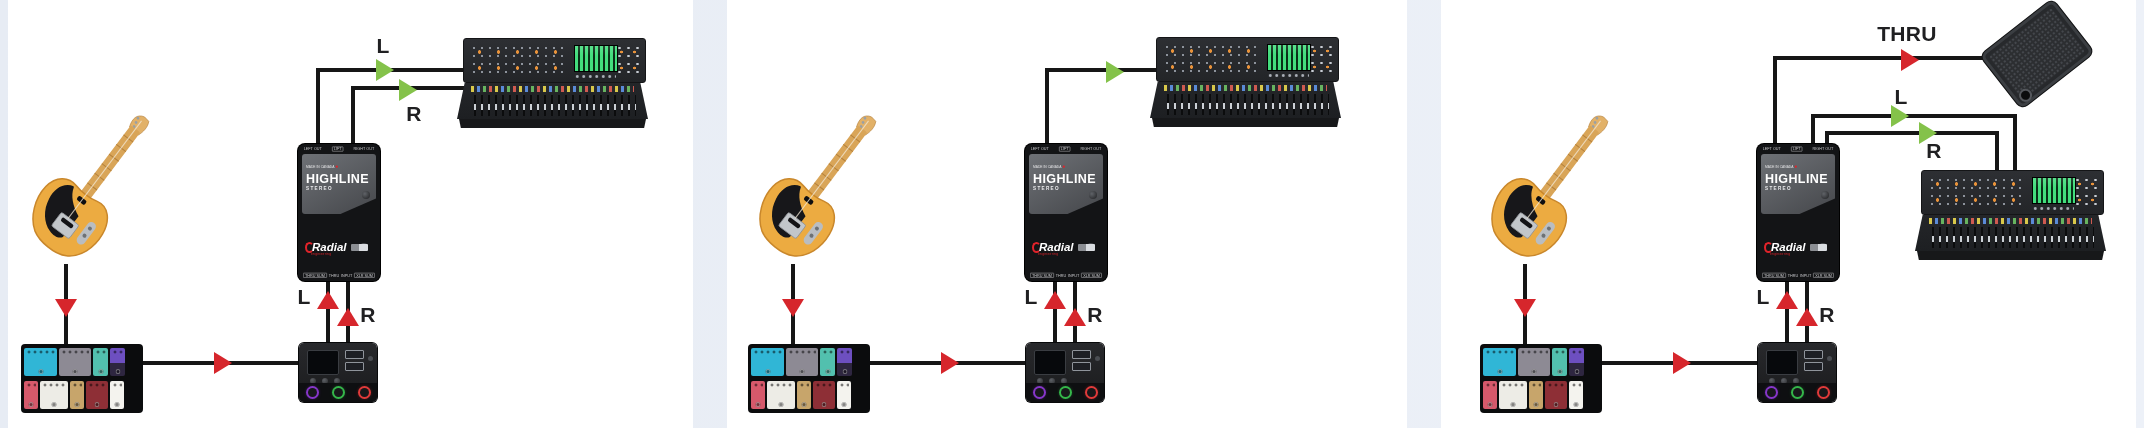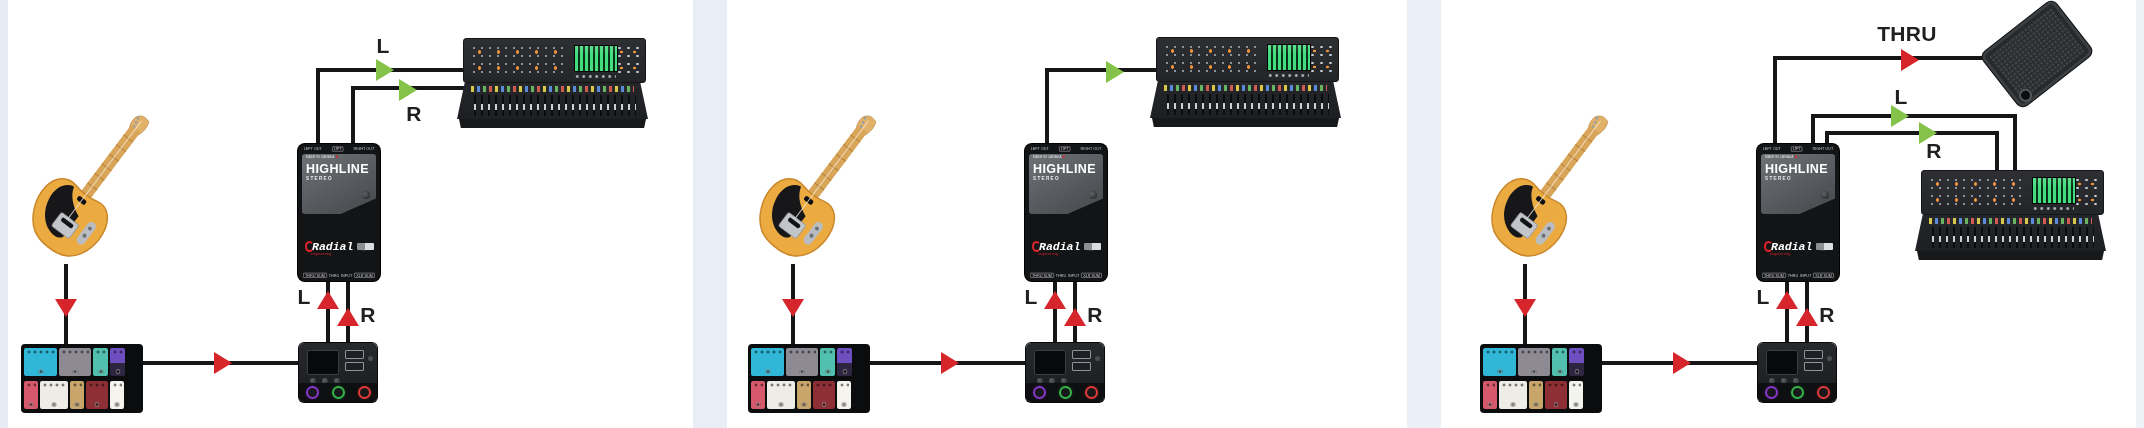--- a/index.html
+++ b/index.html
@@ -23,32 +23,32 @@
   .rd{position:relative;width:82px;height:137px;background:#131416;border-radius:7px;box-shadow:0 0 0 1px #000;}
   .rd-top{position:absolute;left:0;top:0;width:130px;transform:scale(.63);transform-origin:0 0;
           display:flex;justify-content:space-between;align-items:center;padding:4px 9px 0;box-sizing:border-box;
           font-size:6px;color:#c9c9cc;white-space:nowrap;}
   .rd-bot{position:absolute;left:0;bottom:0;width:130px;transform:scale(.63);transform-origin:0 100%;
           display:flex;justify-content:space-between;align-items:center;padding:0 8px 5px;box-sizing:border-box;
           font-size:6px;color:#c9c9cc;white-space:nowrap;}
   .boxed{border:1px solid #9c9ca0;border-radius:1px;padding:0 2px;}
   .rd-gray{position:absolute;left:4px;right:4px;top:10px;height:60px;border-radius:3px;
            background:linear-gradient(150deg,#6e7176,#45474b);
-           clip-path:polygon(0 0,100% 0,100% 74%,52% 100%,0 100%);padding:1px 4px;box-sizing:border-box;}
+           clip-path:polygon(0 0,100% 0,100% 74%,52% 100%,0 100%);padding:11px 4px;box-sizing:border-box;}
   .rd-made{font-size:6px;color:#e2e2e4;transform:scale(.55);transform-origin:0 0;white-space:nowrap;}
   .rd-dot{display:inline-block;width:4px;height:4px;background:#e0232a;border-radius:50%;margin-left:2px;vertical-align:middle;}
   .rd-model{font-size:12.5px;font-weight:700;color:#ffffff;letter-spacing:.4px;margin-top:1px;}
   .rd-variant{font-size:7px;font-weight:700;color:#ececee;letter-spacing:2px;transform:scale(.66);transform-origin:0 0;}
   .screw{position:absolute;width:8px;height:8px;border-radius:50%;
          background:radial-gradient(circle at 35% 35%,#606368,#1e1f21);}
   .s1{right:10px;top:47px}.s2{right:12px;top:99px}
   .rd-logo{position:absolute;left:7px;bottom:28px;display:flex;align-items:center;}
   .swirl{display:inline-block;width:9px;height:11px;border:2px solid #e0232a;border-right-color:transparent;
          border-radius:50%;box-sizing:border-box;}
-  .rd-name{font-family:Liberation Mono, monospace;font-style:italic;font-weight:700;font-size:11.5px;color:#fff;margin-left:-2px;text-align:right;}
+  .rd-name{font-family:Liberation Sans, sans-serif;font-style:italic;font-weight:700;font-size:11.5px;color:#fff;margin-left:-2px;text-align:right;}
   .rd-badge{width:17px;height:7px;margin-left:4px;border-radius:1px;
             background:linear-gradient(90deg,#8b8e93 0 45%,#dadde1 45%);}
   .rd-eng{position:absolute;left:13px;bottom:23px;font-size:6px;color:#e0232a;letter-spacing:.5px;
           transform:scale(.55);transform-origin:0 0;white-space:nowrap;}
   
   .st{position:relative;width:78px;height:59px;border-radius:5px;box-shadow:0 0 0 1px #08090a;
       background:linear-gradient(180deg,#28292c,#1a1b1d);}
   .st-screen{position:absolute;left:8px;top:7px;width:30px;height:23px;background:#07090c;
              border:1px solid #3a3d42;border-radius:2px;}
   .st-s1,.st-s2{position:absolute;right:13px;width:17px;height:7px;border:1px solid #8f949b;background:#1d1f24;border-radius:1px;}

